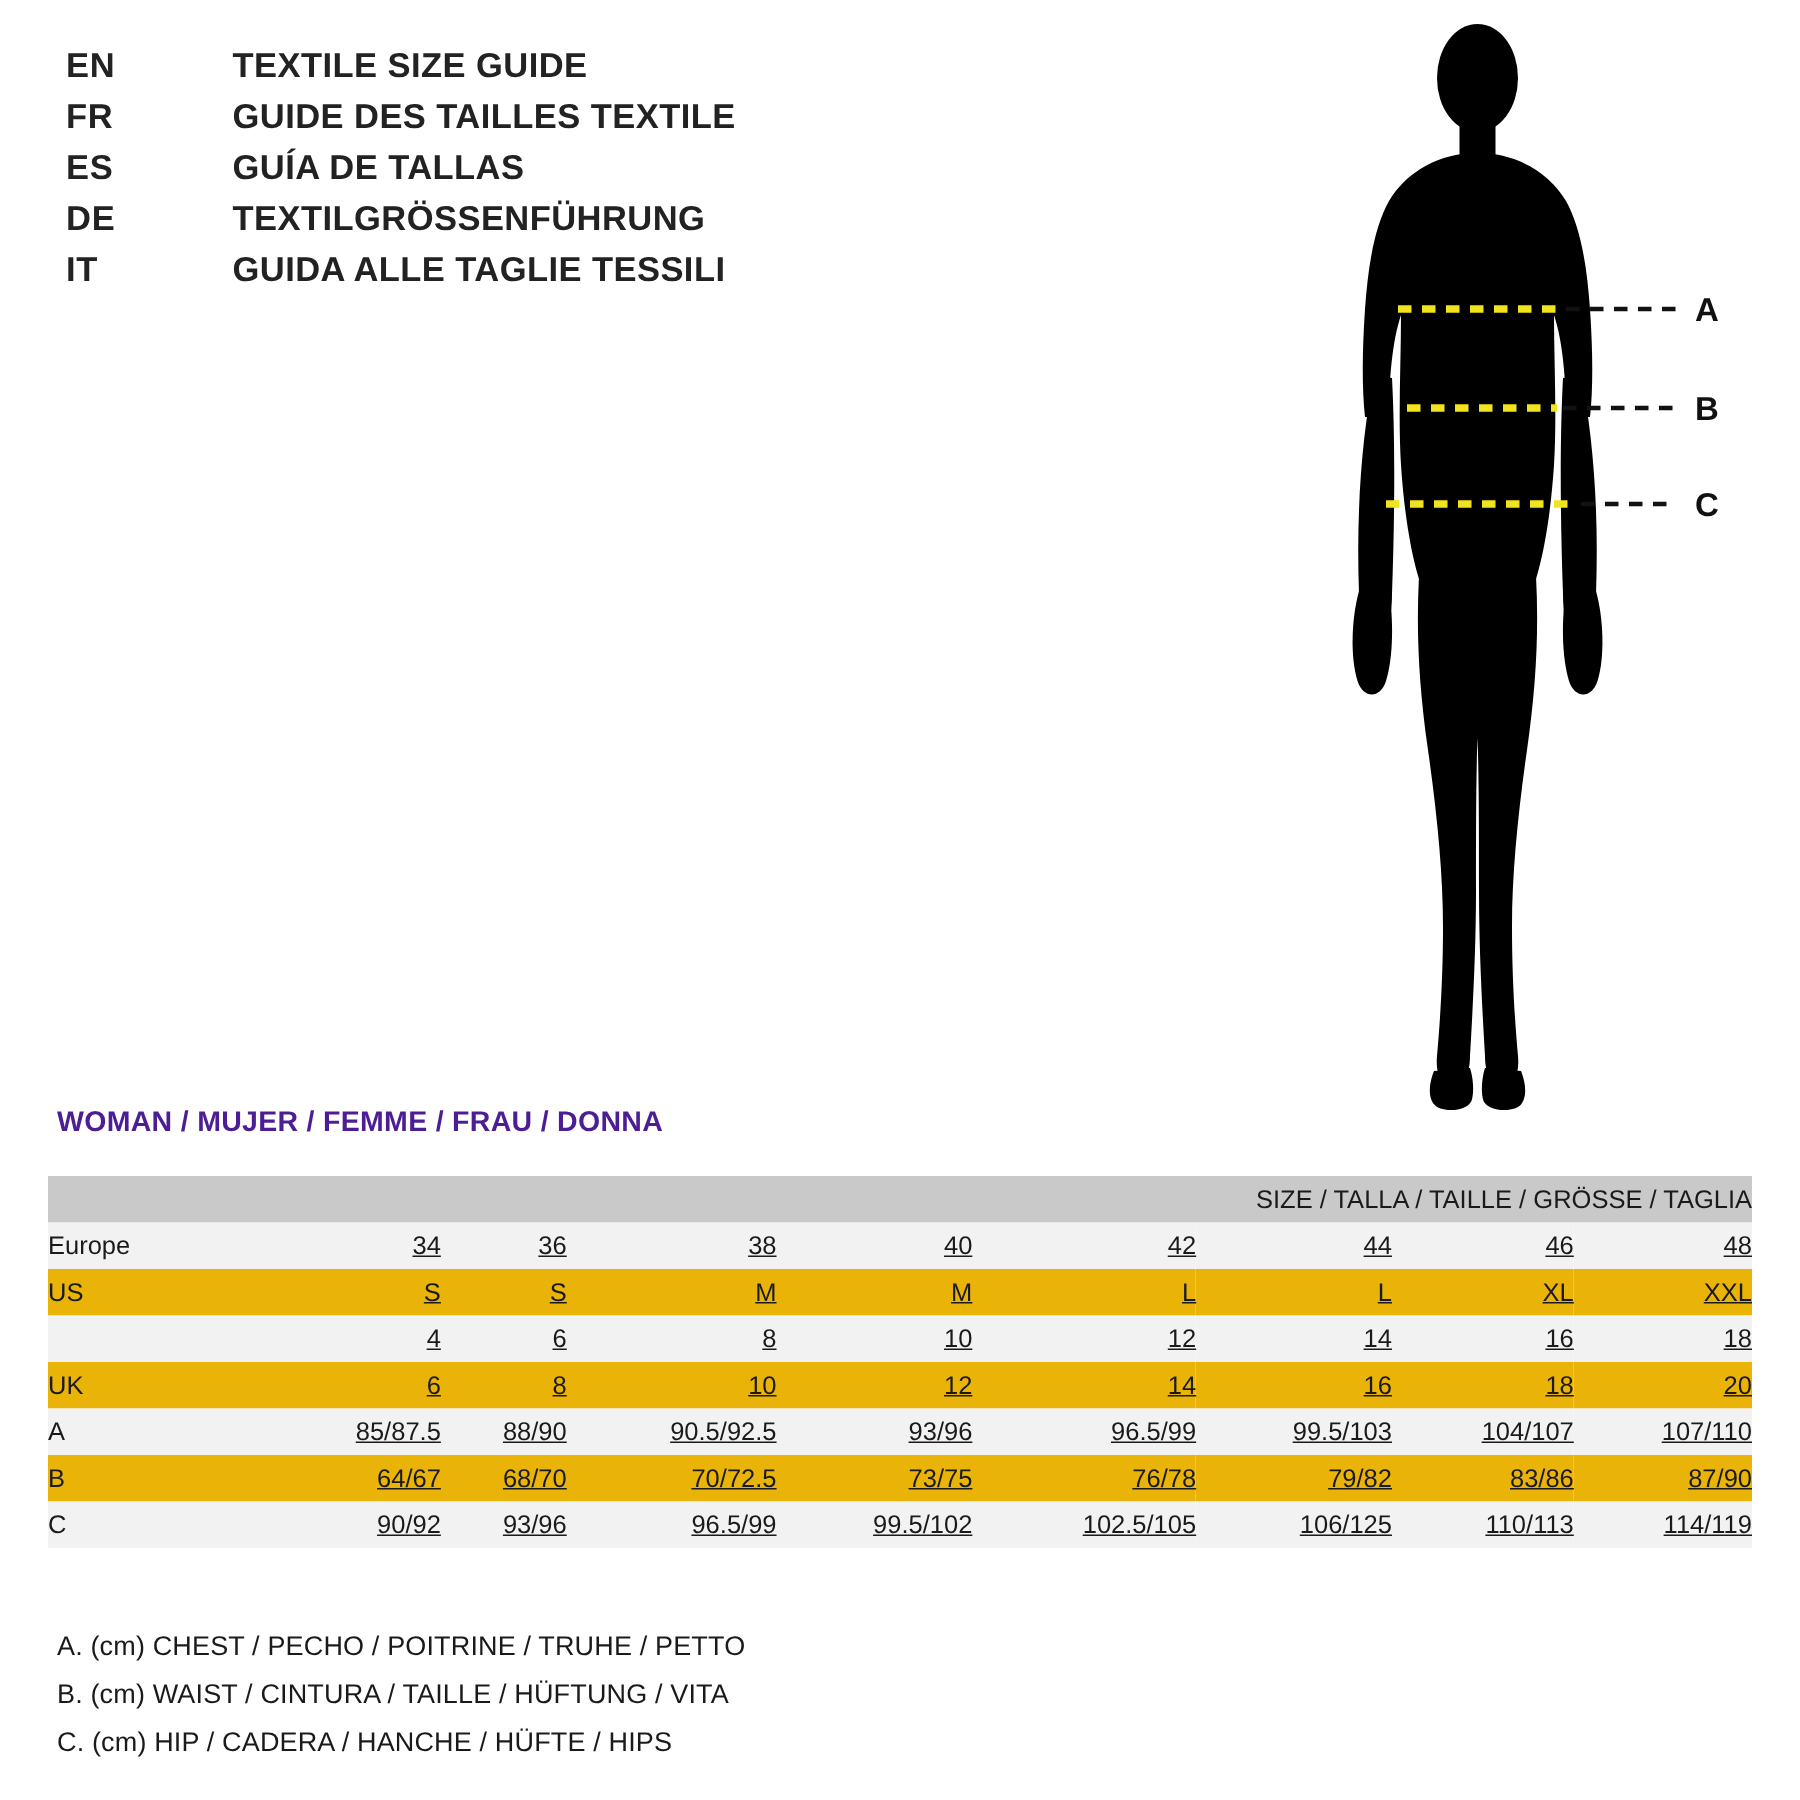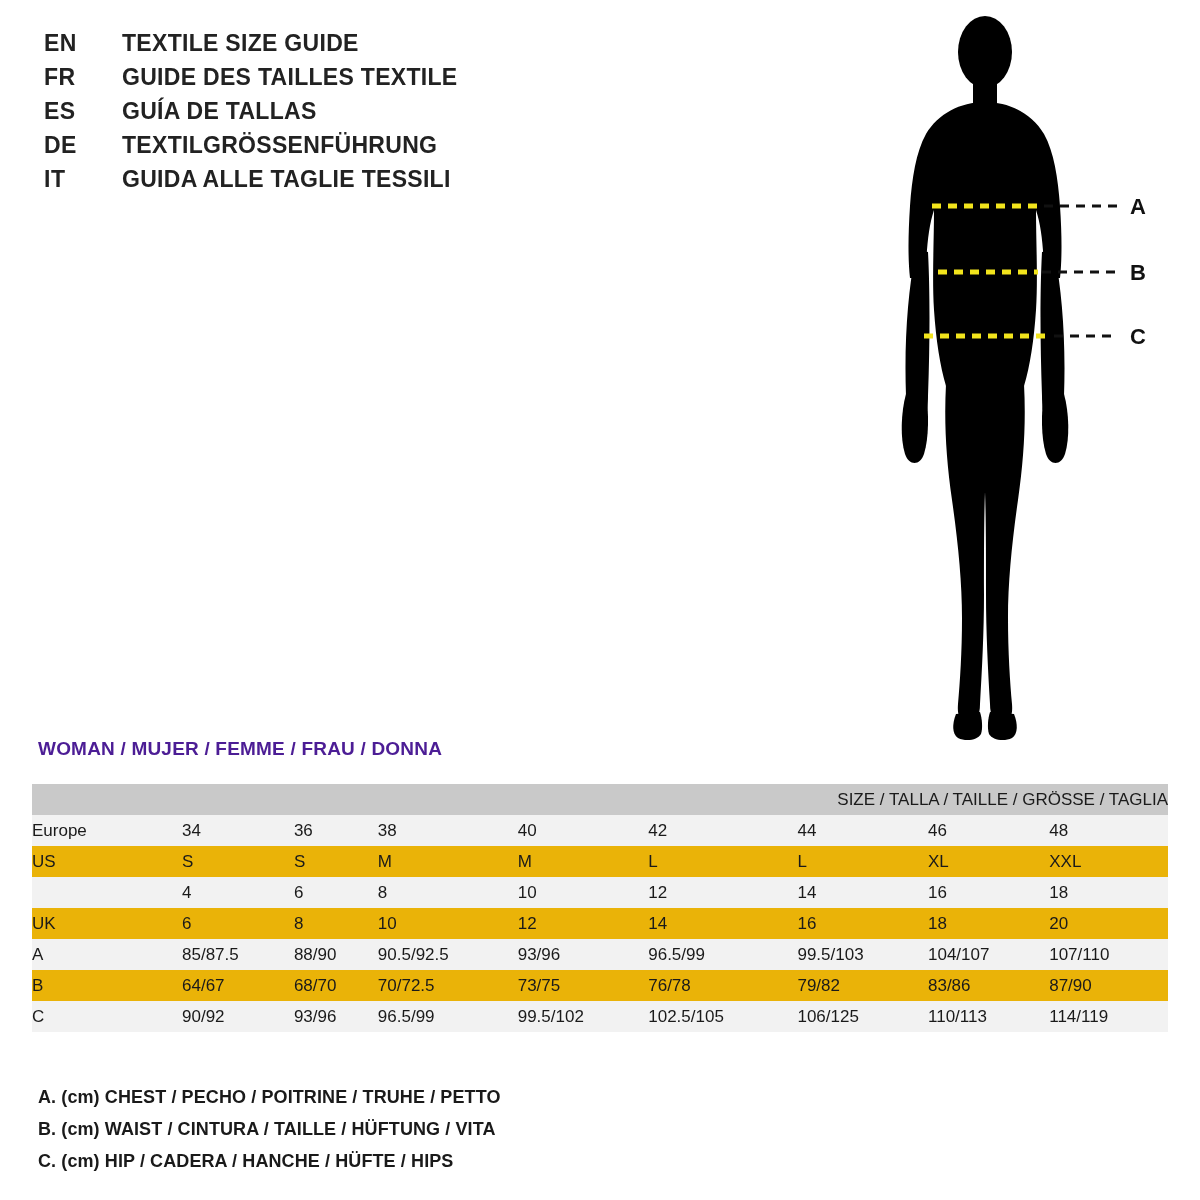--- a/index.html
+++ b/index.html
@@ -34,20 +34,21 @@
     font-weight: bold;
     letter-spacing: 0.5px;
     color: #222;
   }
   .title-text {
     font-size: 23px;
     font-weight: bold;
     letter-spacing: 0.3px;
     color: #222;
     white-space: nowrap;
+    margin-left: 33px;
   }
 
   
   #figure-area {
     position: absolute;
     left: 860px;
     top: 10px;
     width: 330px;
     height: 740px;
   }
@@ -87,32 +88,32 @@
     padding-left: 8px;
     height: 30px;
   }
   .row-dark td { background: #eab308; }
   .row-light td { background: #f2f2f2; }
   .rowlabel {
     text-align: left;
     padding-left: 8px;
     width: 150px;
   }
-  .cell { text-align: left; }
+  .cell { text-align: right; text-decoration: underline; }
 
   
   #footnotes {
     position: absolute;
     left: 38px;
     top: 1088px;
     width: 800px;
   }
   .footnote {
     font-size: 18px;
-    font-weight: bold;
+    font-weight: normal;
     color: #1a1a1a;
     line-height: 1.0;
     margin-bottom: 14px;
     letter-spacing: 0.1px;
   }
 
   
   .callout-letter {
     font-size: 22px;
     font-weight: bold;

